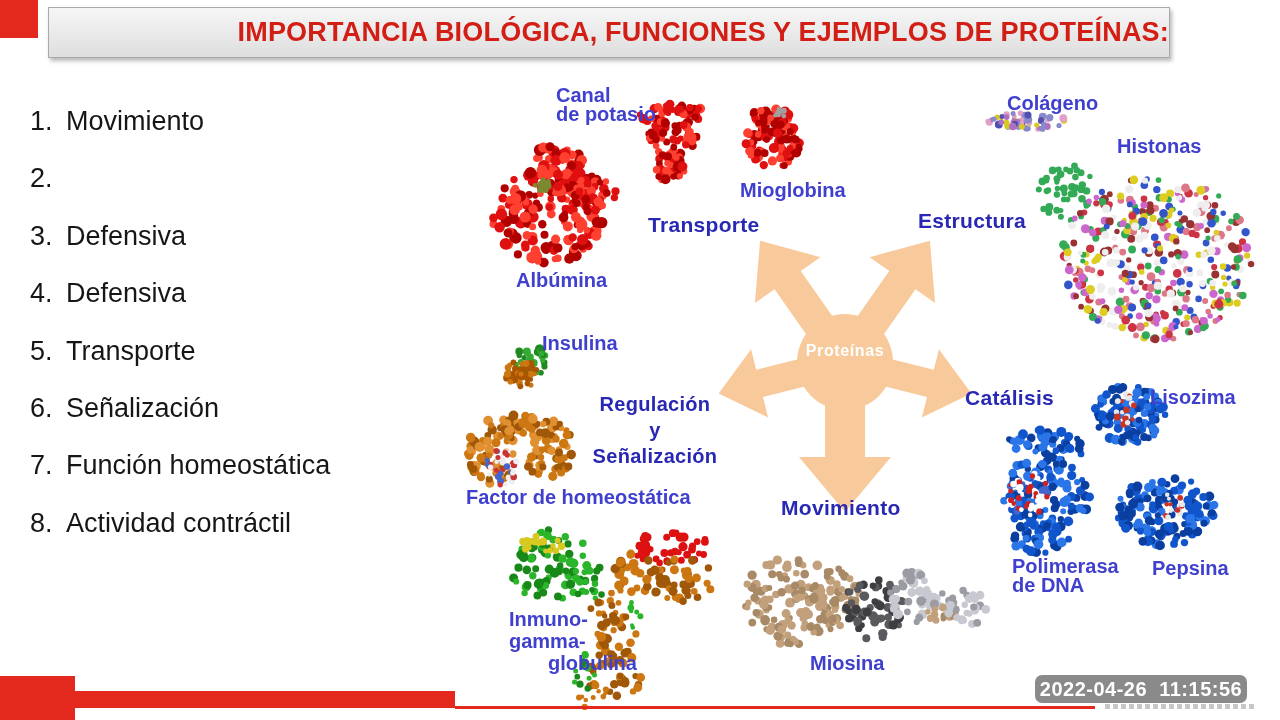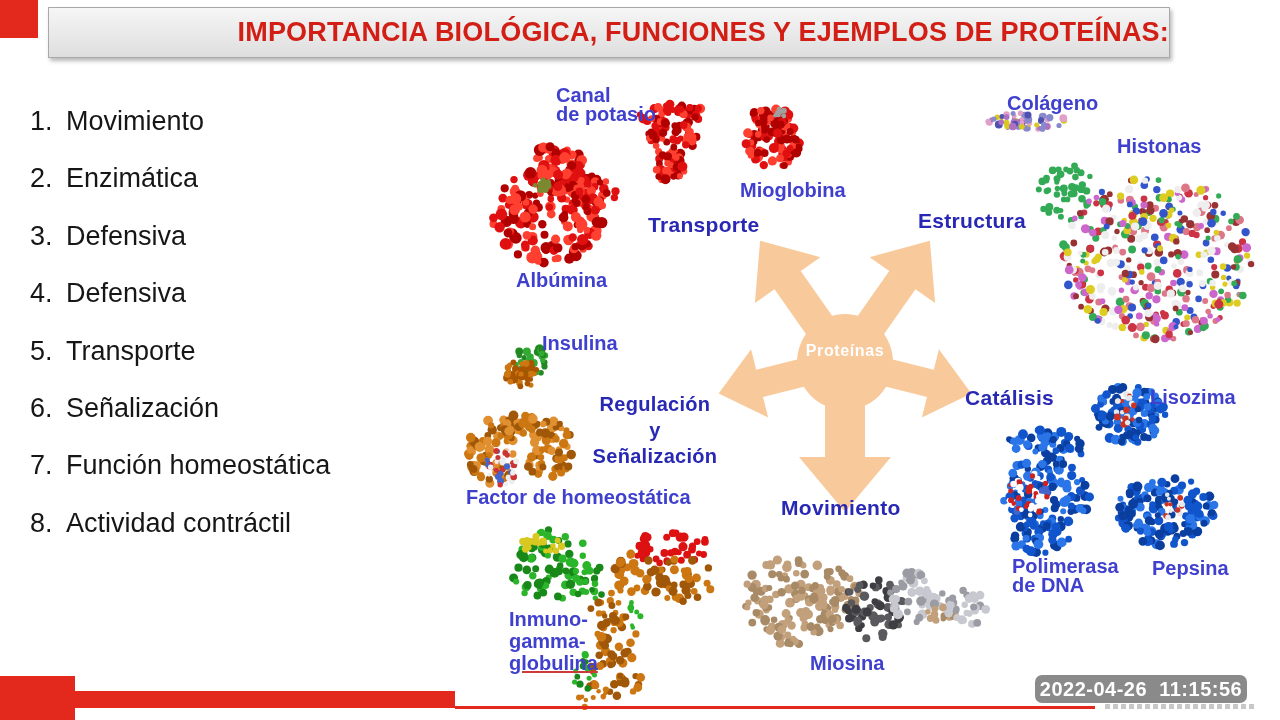--- a/index.html
+++ b/index.html
@@ -37,21 +37,21 @@
   .protein svg{width:100%;height:100%;overflow:visible;display:block;}
   .plabel{
     position:absolute;color:var(--label-blue);font-weight:bold;font-size:20px;line-height:19px;white-space:nowrap;
   }
   .flabel{
     position:absolute;color:var(--function-blue);font-weight:bold;font-size:21px;white-space:nowrap;letter-spacing:.3px;
   }
   .flabel-multi{
     position:absolute;color:var(--function-blue);font-weight:bold;font-size:20px;line-height:26px;text-align:center;width:140px;letter-spacing:.3px;
   }
-  .u-red{text-decoration:underline;text-decoration-color:#cc3b3b;}
+  .u-red{text-decoration-color:#cc3b3b;margin-left:39px;}
   .arrow-star{position:absolute;left:700px;top:225px;width:290px;height:285px;}
   .arrow-star path,.arrow-star circle{fill:var(--arrow-peach);}
   .center-label{
     position:absolute;left:793px;top:342px;width:104px;text-align:center;
     color:#fff;font-weight:bold;font-size:16px;letter-spacing:.6px;
   }
   
   .bottom-block{position:absolute;left:0;top:676px;width:75px;height:44px;background:var(--accent-red);}
   .bottom-bar{position:absolute;left:75px;top:691px;width:380px;height:17px;background:var(--accent-red);}
   .bottom-line{position:absolute;left:455px;top:706px;width:640px;height:3px;background:var(--accent-red);}
@@ -77,21 +77,20 @@
     <span>IMPORTANCIA BIOLÓGICA, FUNCIONES Y EJEMPLOS DE PROTEÍNAS:</span>
   </div>
 
   <ol class="fn-list">
       <li>
         <span class="num">1.</span>
         <span>Movimiento</span>
       </li>
       <li>
         <span class="num">2.</span>
-        <span>Enzimática</span>
       </li>
       <li>
         <span class="num">3.</span>
         <span>Defensiva</span>
       </li>
       <li>
         <span class="num">4.</span>
         <span>Defensiva</span>
       </li>
       <li>

